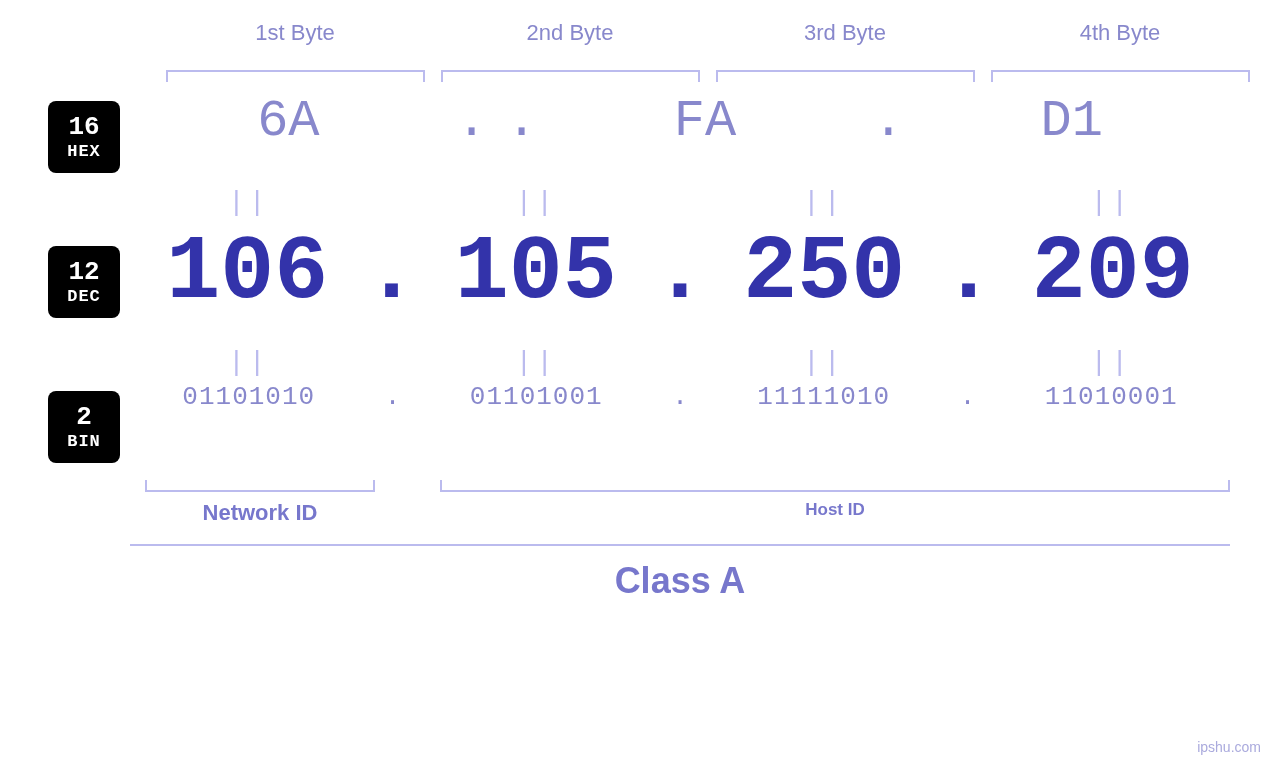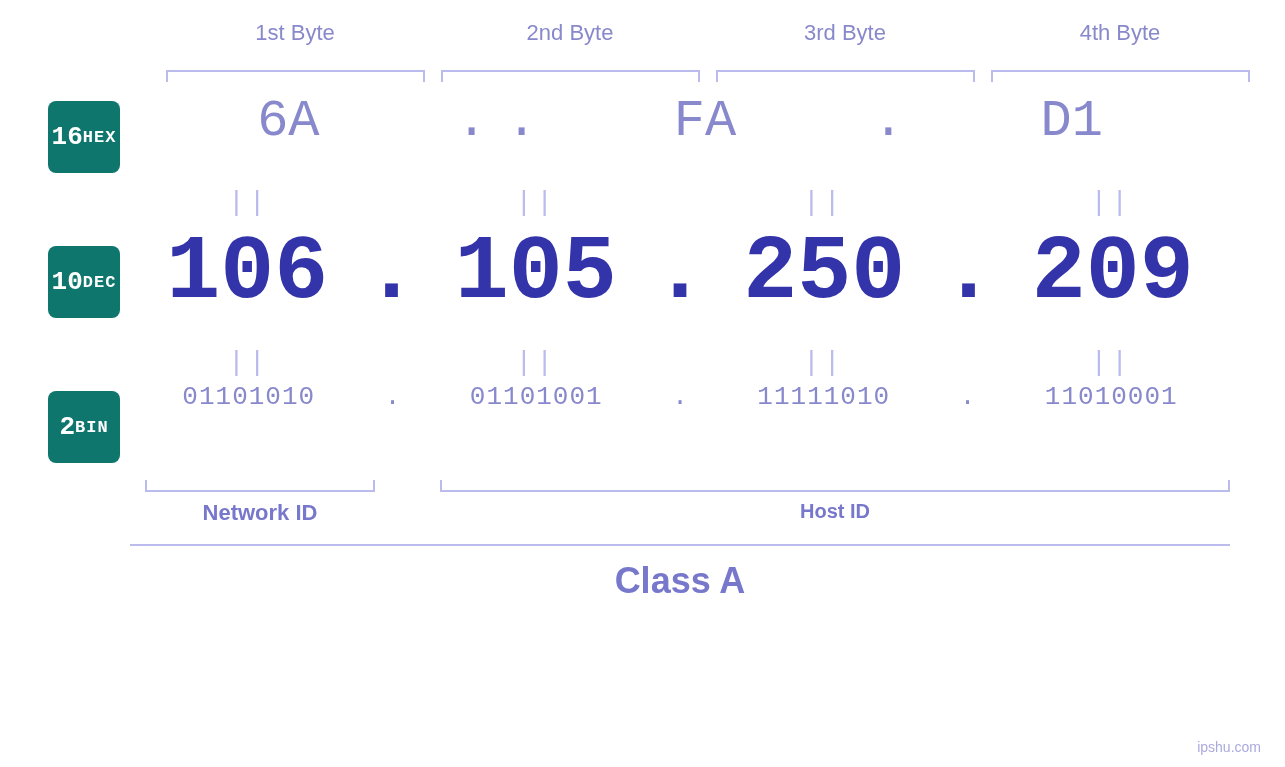--- a/index.html
+++ b/index.html
@@ -54,24 +54,24 @@
       flex-direction: column;
       justify-content: space-around;
       width: 130px;
       padding-left: 48px;
       gap: 0;
     }
 
     .badge {
       width: 72px;
       height: 72px;
-      background: #0f766e;
+      background: #000000;
       border-radius: 8px;
       display: flex;
-      flex-direction: row;
+      flex-direction: column;
       align-items: center;
       justify-content: center;
       color: white;
       margin-bottom: 0;
     }
 
     .badge-number {
       font-size: 26px;
       font-weight: bold;
       line-height: 1.1;
@@ -205,21 +205,21 @@
     <div class="badges-column">
       <div style="height:90px; display:flex; align-items:center;">
         <div class="badge">
           <span class="badge-number">16</span>
           <span class="badge-label">HEX</span>
         </div>
       </div>
       <div style="height:40px;"></div>
       <div style="height:120px; display:flex; align-items:center;">
         <div class="badge">
-          <span class="badge-number">10</span>
+          <span class="badge-number">12</span>
           <span class="badge-label">DEC</span>
         </div>
       </div>
       <div style="height:40px;"></div>
       <div style="height:90px; display:flex; align-items:center;">
         <div class="badge">
           <span class="badge-number">2</span>
           <span class="badge-label">BIN</span>
         </div>
       </div>
@@ -320,21 +320,21 @@
 
         <div style="display:flex; flex-direction:column; align-items:center; width:260px;">
           <div style="width:230px; height:12px; border-bottom:2px solid #bbbbee; border-left:2px solid #bbbbee; border-right:2px solid #bbbbee;"></div>
           <div style="margin-top:8px; color:#7777cc; font-size:22px; font-family:Arial,sans-serif; font-weight:bold; text-align:center;">Network ID</div>
         </div>
 
         <div style="width:50px;"></div>
 
         <div style="display:flex; flex-direction:column; align-items:center; flex:1;">
           <div style="width:100%; height:12px; border-bottom:2px solid #bbbbee; border-left:2px solid #bbbbee; border-right:2px solid #bbbbee;"></div>
-          <div style="margin-top:8px; color:#7777cc; font-size:20px; font-family:Arial,sans-serif; font-weight:bold; text-align:center;">Host ID</div>
+          <div style="margin-top:8px; color:#7777cc; font-size:17px; font-family:Arial,sans-serif; font-weight:bold; text-align:center;">Host ID</div>
         </div>
       </div>
 
       <div style="width:1100px; margin-top:18px; border-top:2px solid #bbbbee; padding-top:14px; text-align:center;">
         <span style="font-size:36px; color:#7777cc; font-family:Arial,sans-serif; font-weight:bold;">Class A</span>
       </div>
 
     </div>
   </div>
 

